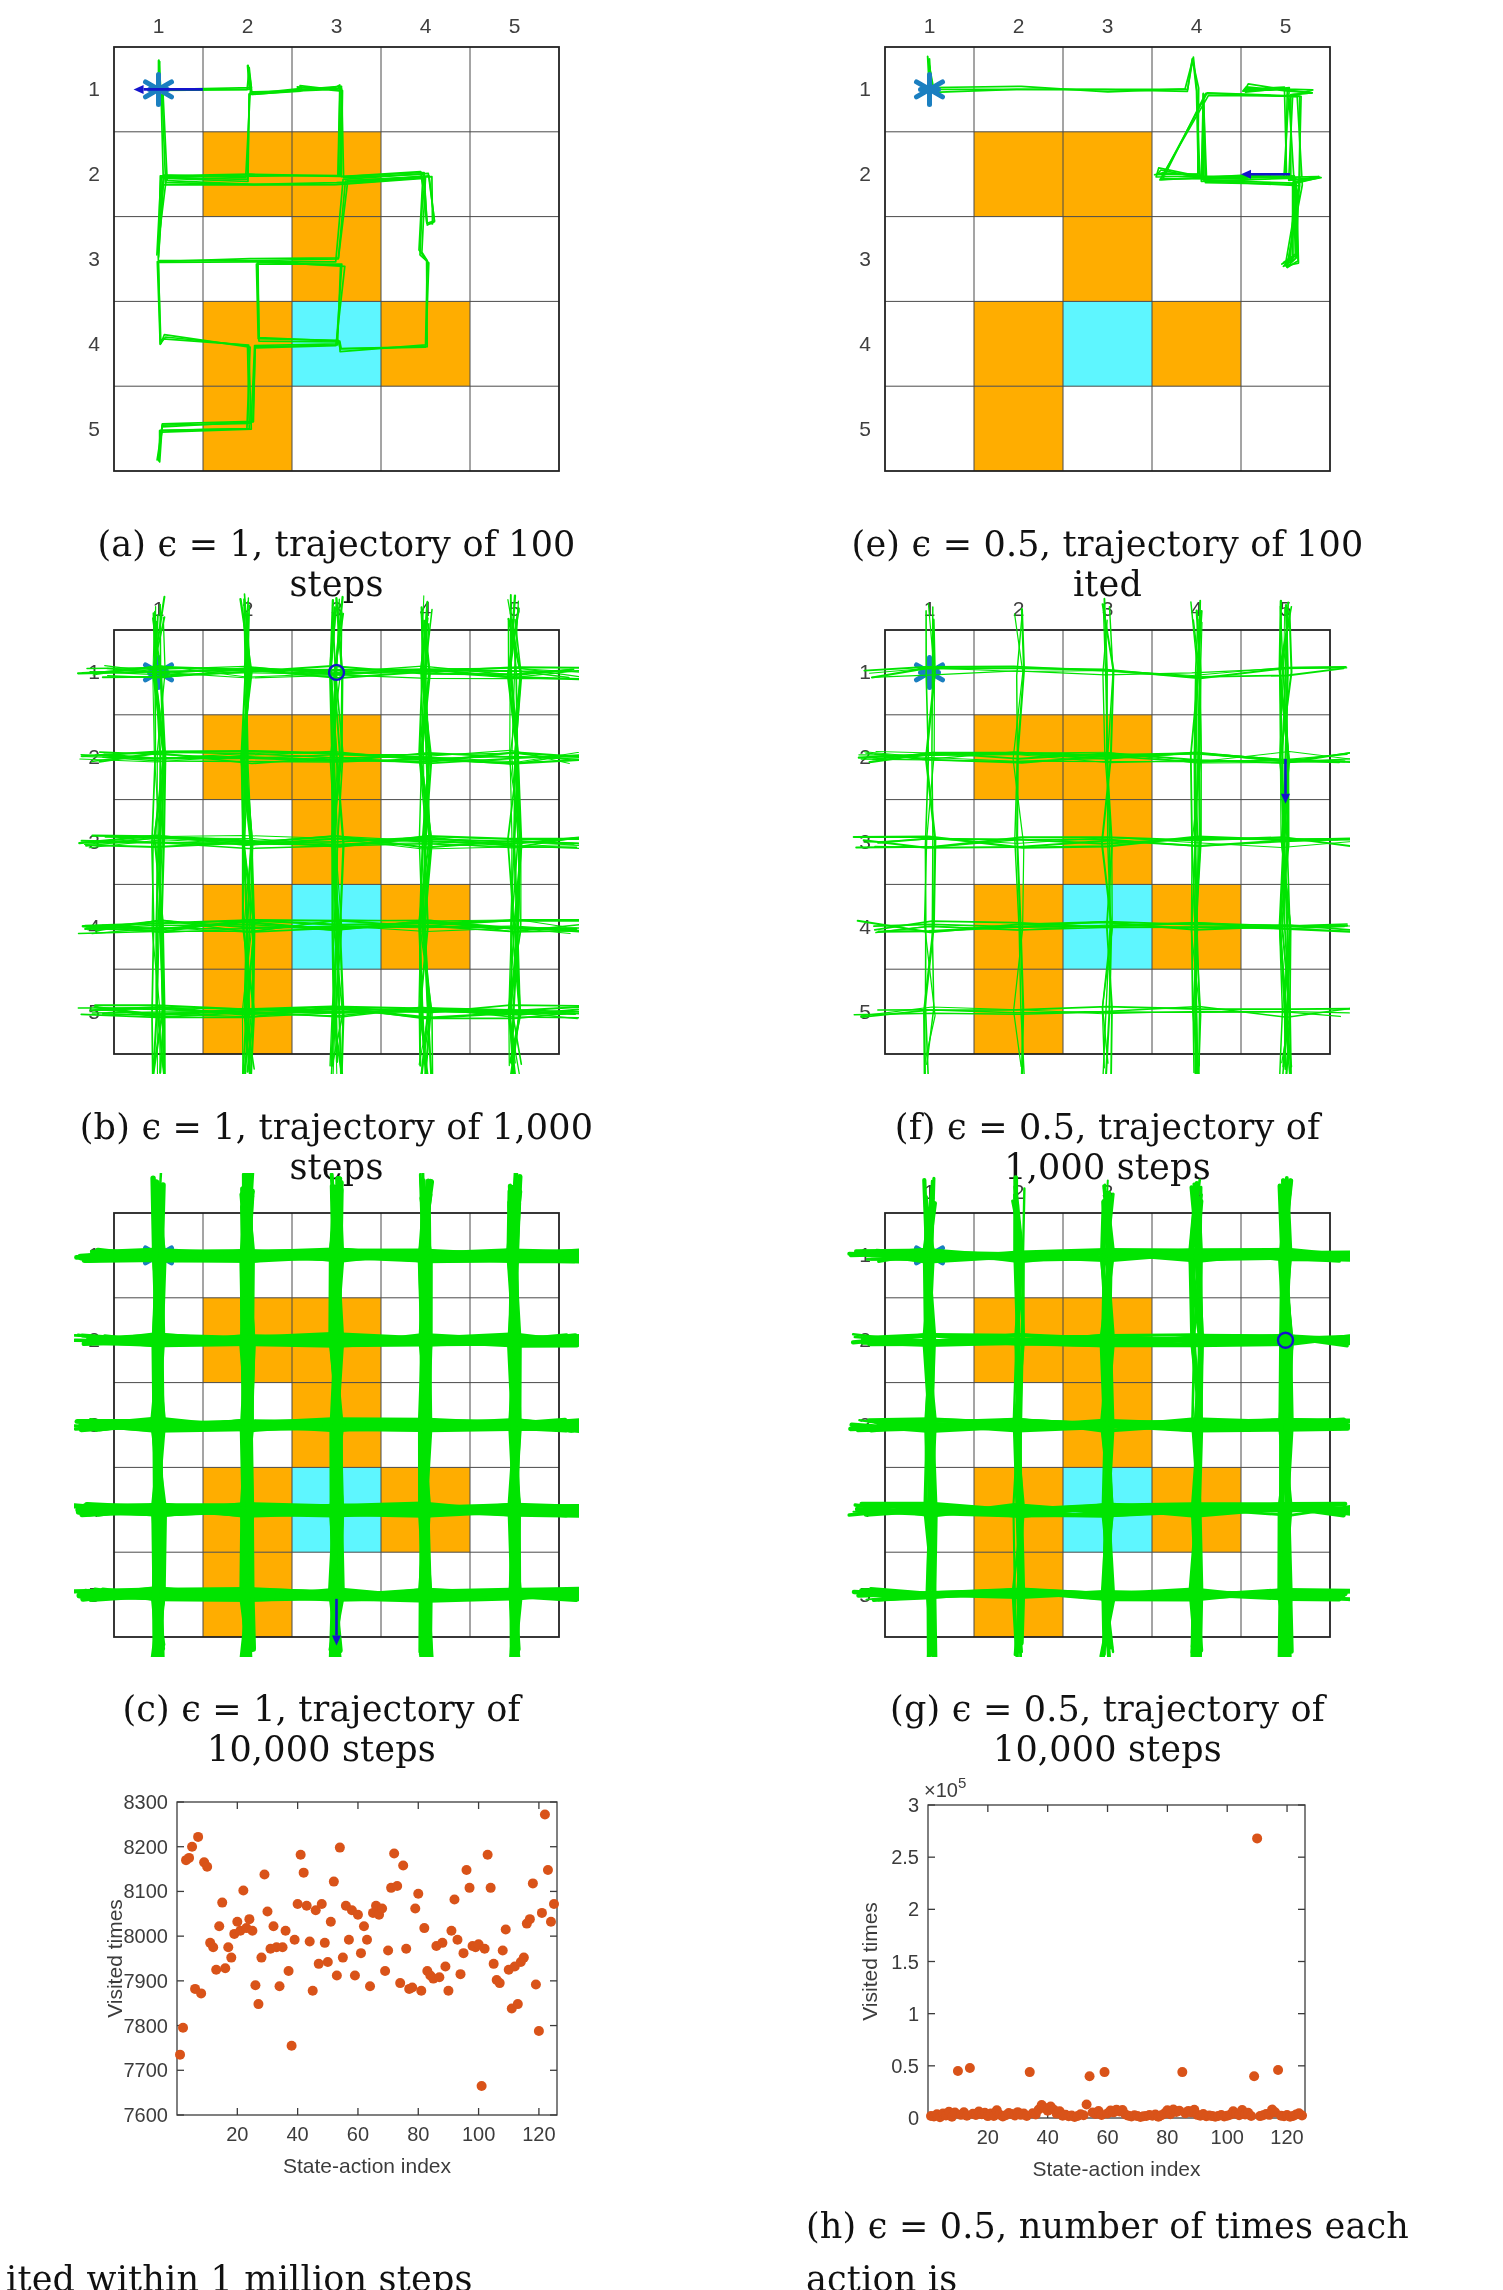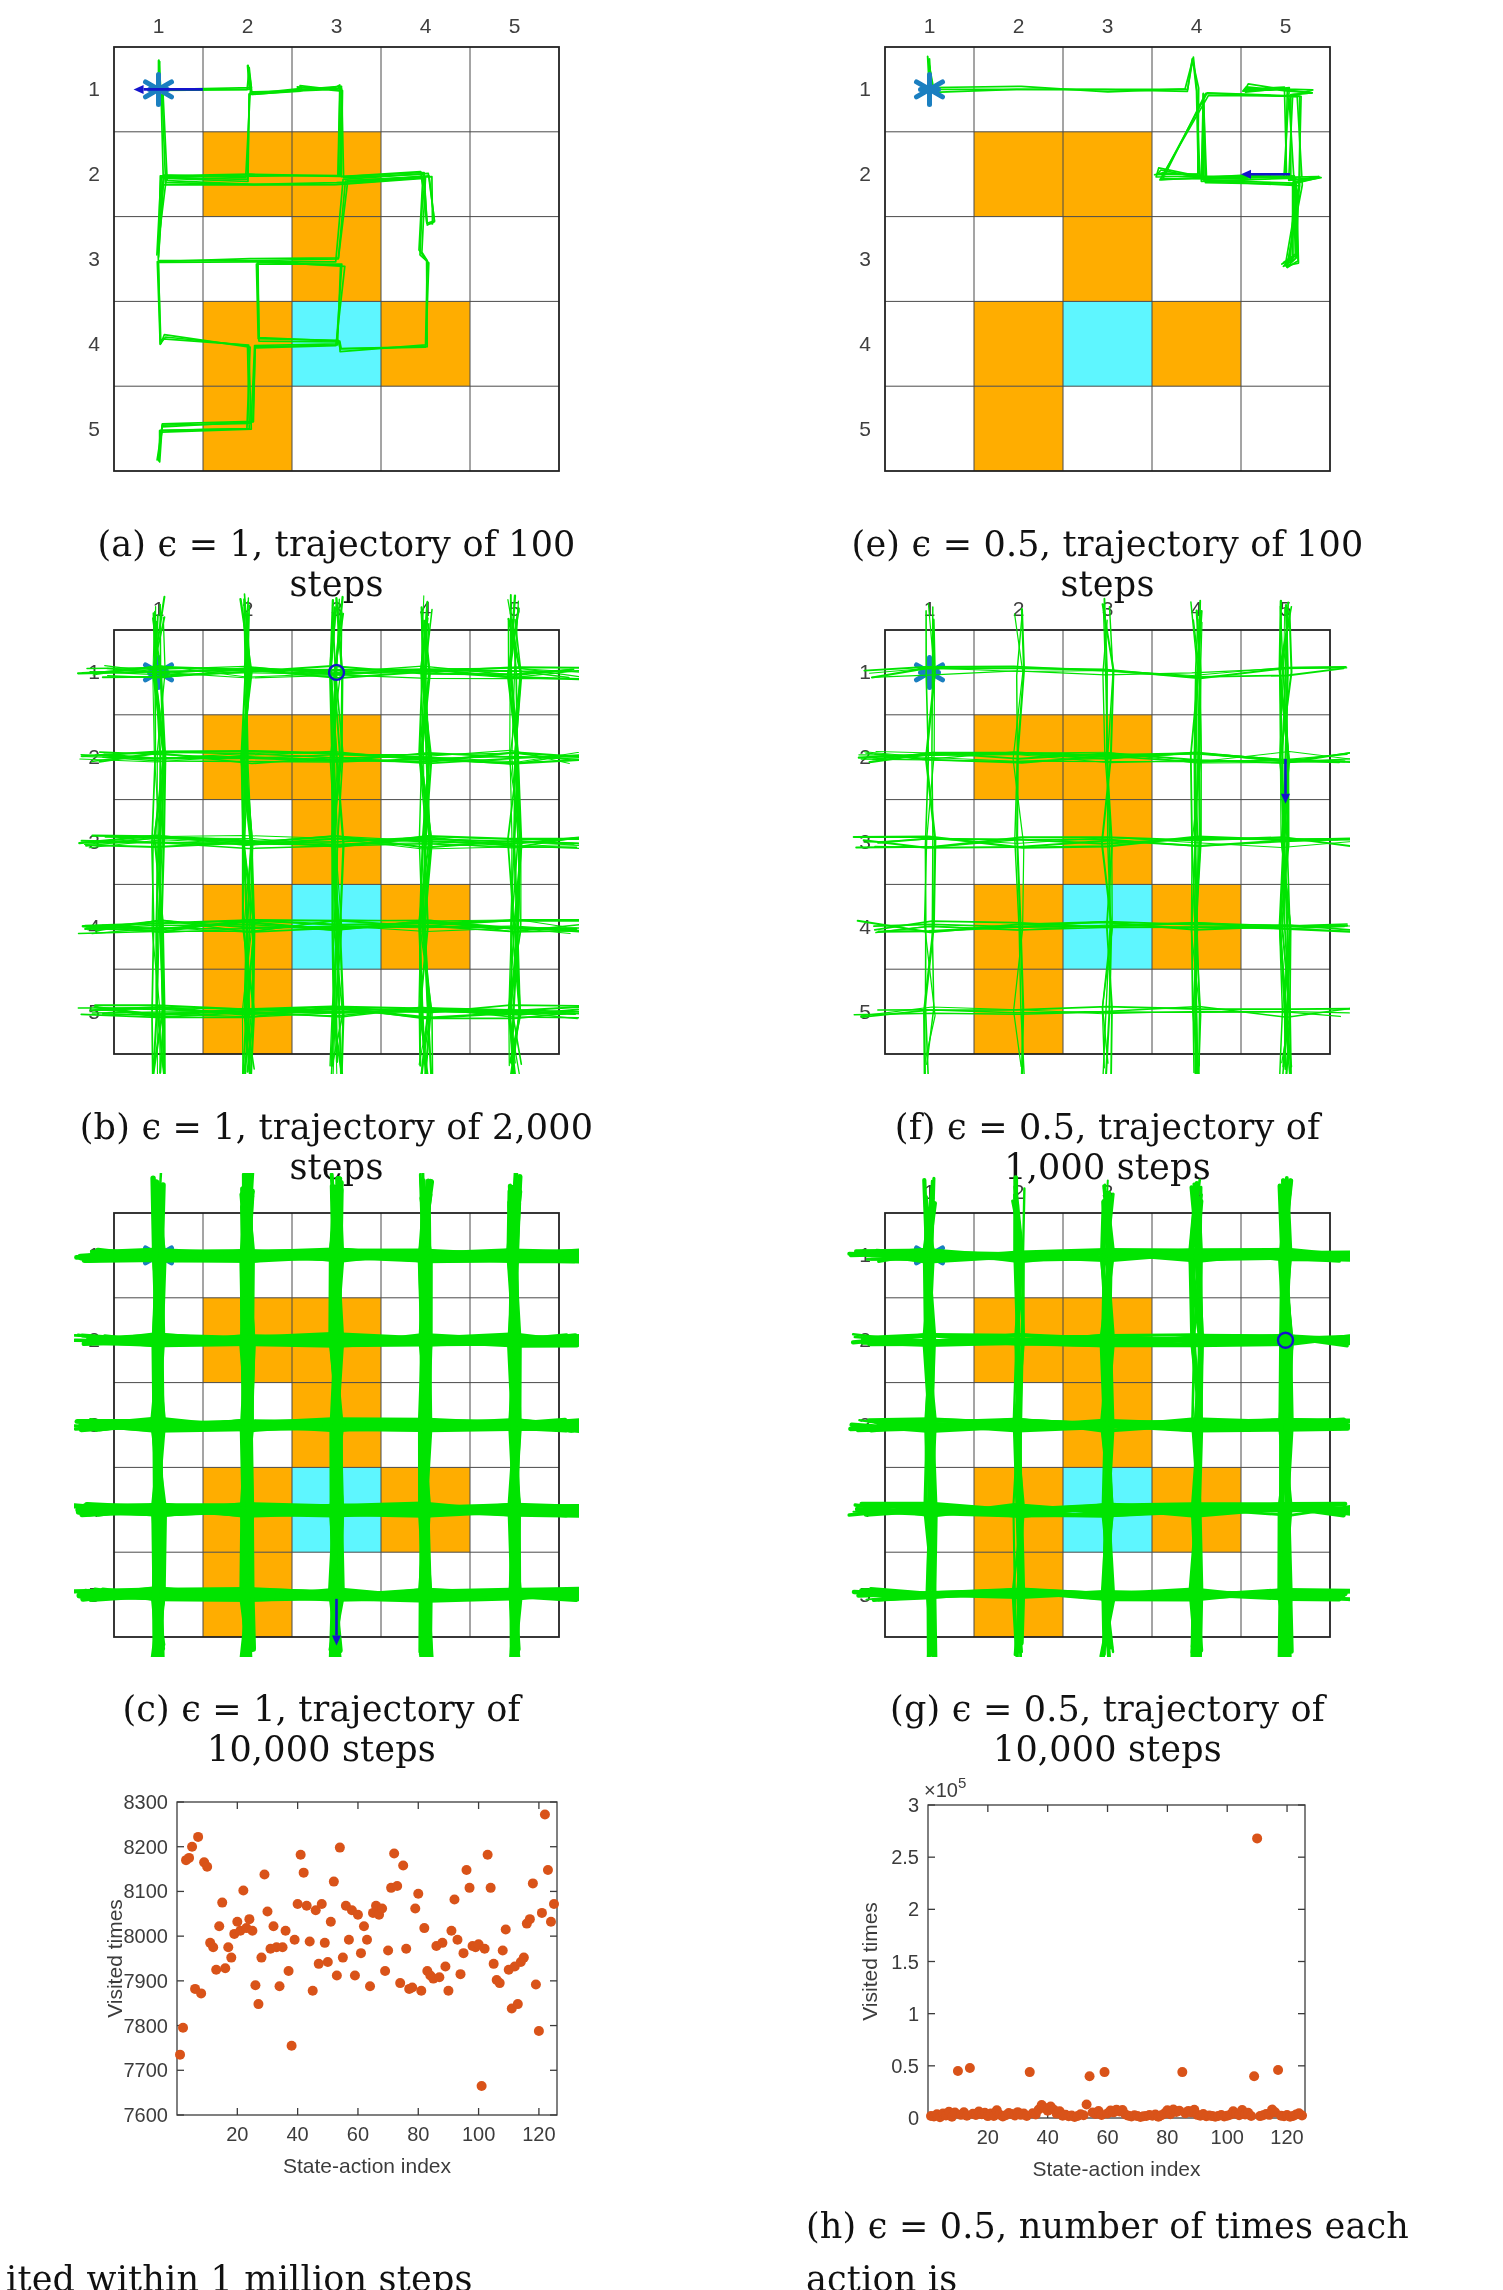--- a/index.html
+++ b/index.html
@@ -107,21 +107,21 @@
         <polyline points="44.5,42.4 44.5,11.9 46.3,42.4 133.5,42.4 222.5,42.4 302.6,42.4 307.9,11.9 311.5,44.1 313.3,127.2 272.3,127.2 275.9,123.0 315.1,130.6 400.5,127.2 402.3,42.4 357.8,44.1 361.3,39.9 404.1,44.1 427.2,45.8 405.8,47.5 405.8,132.3 436.1,130.6 407.6,135.7 407.6,212.0 396.9,217.1 411.2,208.6 409.4,128.9 316.8,132.3 318.6,47.5 320.4,135.7 411.2,137.4 413.0,213.7 402.3,220.5 414.7,139.1 414.7,49.2 322.2,45.8 275.9,132.3 364.9,128.9" fill="none" stroke="#00E400" stroke-width="1.7" stroke-linejoin="round" stroke-linecap="round"></polyline>
         <polyline points="45.7,43.9 43.7,14.6 48.3,45.3 131.8,42.3 219.9,42.6 302.4,44.4 307.2,11.9 313.7,41.2 312.8,127.1 269.6,127.7 277.5,125.7 317.8,129.1 399.0,129.3 404.3,40.7 360.5,45.1 362.1,41.8 401.4,42.2 427.8,42.9 404.0,50.2 408.8,130.2 434.0,129.6 409.5,134.8 405.5,211.7 398.4,219.3 410.4,211.4 408.3,130.0 317.6,131.6 318.3,46.8 319.0,133.9 413.9,138.7 411.4,211.0 401.8,220.0 417.3,138.0 412.2,49.6 320.7,46.4 278.0,131.6 362.1,131.8" fill="none" stroke="#00E400" stroke-width="1.7" stroke-linejoin="round" stroke-linecap="round"></polyline>
         <polyline points="44.5,45.2 42.6,9.4 48.4,40.5 136.4,39.4 222.9,44.9 300.1,41.8 308.4,10.0 311.9,43.2 314.8,129.0 271.1,130.0 273.7,120.9 315.8,129.7 401.6,130.2 399.4,40.0 360.2,42.6 363.2,36.9 404.6,43.3 427.1,45.8 407.7,47.5 403.7,133.3 434.0,130.6 408.0,136.9 407.9,212.5 398.6,215.5 410.9,206.8 410.6,131.1 316.3,134.3 318.3,46.4 321.6,133.3 411.2,136.2 413.5,216.1 400.2,219.0 413.9,138.6 416.1,49.3 323.5,48.4 274.9,132.9 364.6,127.8" fill="none" stroke="#00E400" stroke-width="1.7" stroke-linejoin="round" stroke-linecap="round"></polyline>
         <line x1="44.5" y1="27.4" x2="44.5" y2="57.4" stroke="#1B7FC0" stroke-width="5" stroke-linecap="round"></line>
         <line x1="31.50961894323342" y1="34.9" x2="57.49038105676658" y2="49.9" stroke="#1B7FC0" stroke-width="5" stroke-linecap="round"></line>
         <line x1="57.49038105676658" y1="34.9" x2="31.50961894323342" y2="49.9" stroke="#1B7FC0" stroke-width="5" stroke-linecap="round"></line>
         <line x1="35.5" y1="42.4" x2="53.5" y2="42.4" stroke="#1B7FC0" stroke-width="5" stroke-linecap="round"></line>
         <line x1="404.95" y1="127.19999999999999" x2="366" y2="127.19999999999999" stroke="#1414CC" stroke-width="2.6"></line>
         <polygon points="356,127.19999999999999 366,122.69999999999999 366,131.7" fill="#1414CC"></polygon>
       </svg>
-    <figcaption id="cap-e" class="cap-center">(e) ϵ = 0.5, trajectory of 100 steps</figcaption>
+    <figcaption id="cap-e" class="cap-center">(e) ϵ = 0.5, trajectory of 100 ited</figcaption>
   </figure>
   <figure>
     <svg id="svg-b" width="505" height="484" viewBox="-40 -40 505 484">
         <rect x="89" y="84.8" width="89" height="84.8" fill="#FFAD00"></rect>
         <rect x="178" y="84.8" width="89" height="84.8" fill="#FFAD00"></rect>
         <rect x="178" y="169.6" width="89" height="84.8" fill="#FFAD00"></rect>
         <rect x="89" y="254.39999999999998" width="89" height="84.8" fill="#FFAD00"></rect>
         <rect x="267" y="254.39999999999998" width="89" height="84.8" fill="#FFAD00"></rect>
         <rect x="89" y="339.2" width="89" height="84.8" fill="#FFAD00"></rect>
         <rect x="178" y="254.39999999999998" width="89" height="84.8" fill="#5EF6FF"></rect>
@@ -243,21 +243,21 @@
         <polyline points="401.0,-10.4 407.4,47.0 401.0,125.2 400.0,211.5 397.0,294.6 397.6,377.7 407.3,434.1" fill="none" stroke="#00E400" stroke-width="1.6376998995244503" stroke-linejoin="round" stroke-linecap="round"></polyline>
         <polyline points="394.5,-11.0 406.5,41.7 401.0,128.8 406.6,211.1 403.9,297.3 399.7,377.1 397.7,433.5" fill="none" stroke="#00E400" stroke-width="2.2876809988170863" stroke-linejoin="round" stroke-linecap="round"></polyline>
         <polyline points="404.4,-28.9 400.6,40.1 397.8,127.9 404.0,208.8 406.7,301.1 394.2,380.0 405.7,446.2" fill="none" stroke="#00E400" stroke-width="1.287409320473671" stroke-linejoin="round" stroke-linecap="round"></polyline>
         <polyline points="393.9,-30.3 406.9,45.0 396.1,125.2 398.0,209.1 397.2,301.7 394.8,380.3 395.3,435.6" fill="none" stroke="#00E400" stroke-width="1.244194079115987" stroke-linejoin="round" stroke-linecap="round"></polyline>
         <polyline points="396.8,-35.0 397.1,40.6 403.7,124.3 406.0,212.3 403.3,293.1 406.0,381.7 395.6,453.8" fill="none" stroke="#00E400" stroke-width="1.900494449436665" stroke-linejoin="round" stroke-linecap="round"></polyline>
         <polyline points="394.5,-8.6 394.7,47.3 403.2,125.9 404.0,208.7 397.9,293.0 405.2,379.8 397.8,450.9" fill="none" stroke="#00E400" stroke-width="1.6210444892942908" stroke-linejoin="round" stroke-linecap="round"></polyline>
         <polyline points="398.4,-10.0 402.2,43.4 403.5,129.3 393.8,210.2 400.2,298.7 394.8,385.4 402.0,453.2" fill="none" stroke="#00E400" stroke-width="1.8173402729630472" stroke-linejoin="round" stroke-linecap="round"></polyline>
         <polyline points="401.0,-34.3 396.1,37.5 403.7,123.3 407.3,215.6 400.7,291.8 406.1,385.2 396.3,432.2" fill="none" stroke="#00E400" stroke-width="2.314769683778286" stroke-linejoin="round" stroke-linecap="round"></polyline>
         <circle cx="222.5" cy="42.4" r="7.5" fill="none" stroke="#1414CC" stroke-width="2.4"></circle>
       </svg>
-    <figcaption id="cap-b" class="cap-center">(b) ϵ = 1, trajectory of 2,000 steps</figcaption>
+    <figcaption id="cap-b" class="cap-center">(b) ϵ = 1, trajectory of 1,000 steps</figcaption>
   </figure>
   <figure>
     <svg id="svg-f" width="505" height="484" viewBox="-40 -40 505 484">
         <rect x="89" y="84.8" width="89" height="84.8" fill="#FFAD00"></rect>
         <rect x="178" y="84.8" width="89" height="84.8" fill="#FFAD00"></rect>
         <rect x="178" y="169.6" width="89" height="84.8" fill="#FFAD00"></rect>
         <rect x="89" y="254.39999999999998" width="89" height="84.8" fill="#FFAD00"></rect>
         <rect x="267" y="254.39999999999998" width="89" height="84.8" fill="#FFAD00"></rect>
         <rect x="89" y="339.2" width="89" height="84.8" fill="#FFAD00"></rect>
         <rect x="178" y="254.39999999999998" width="89" height="84.8" fill="#5EF6FF"></rect>

